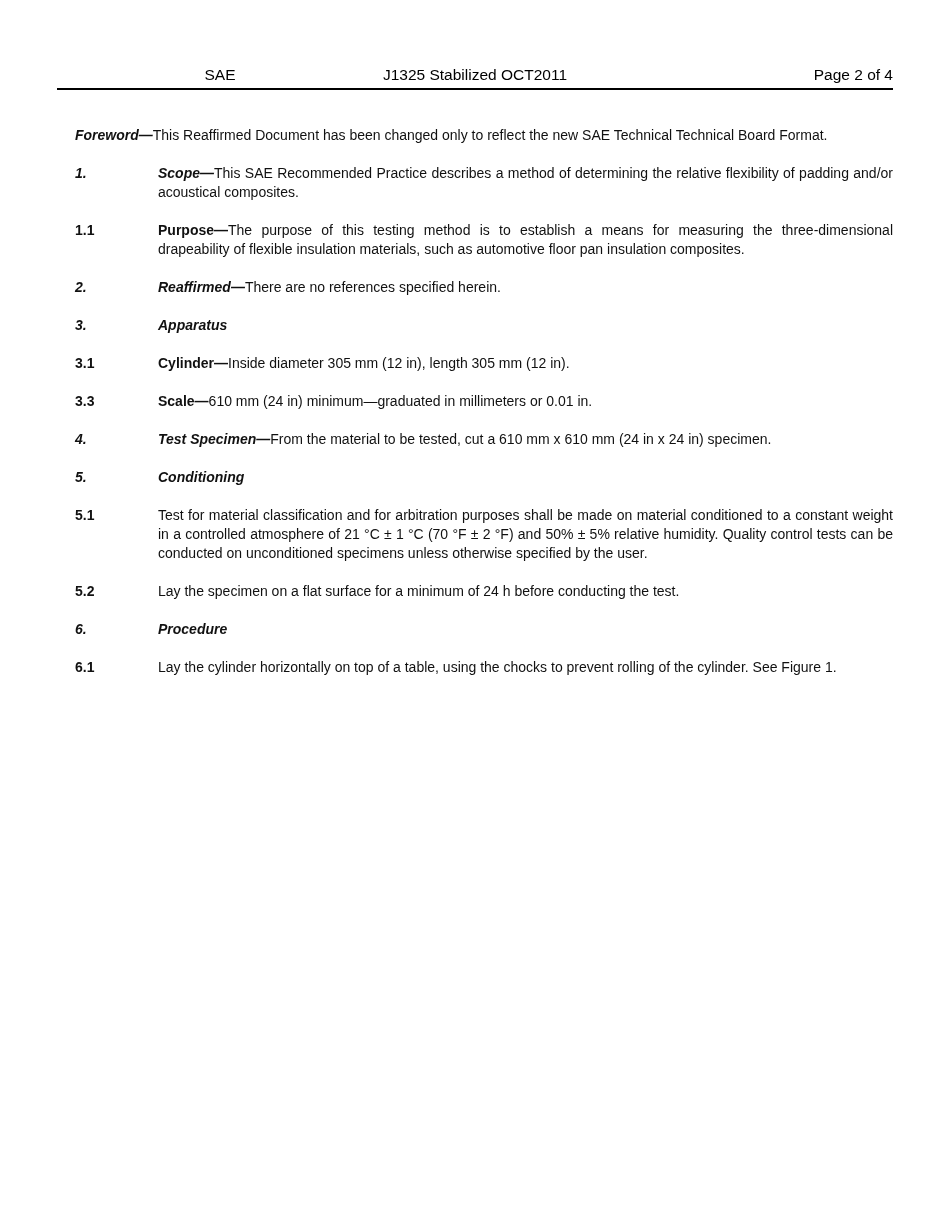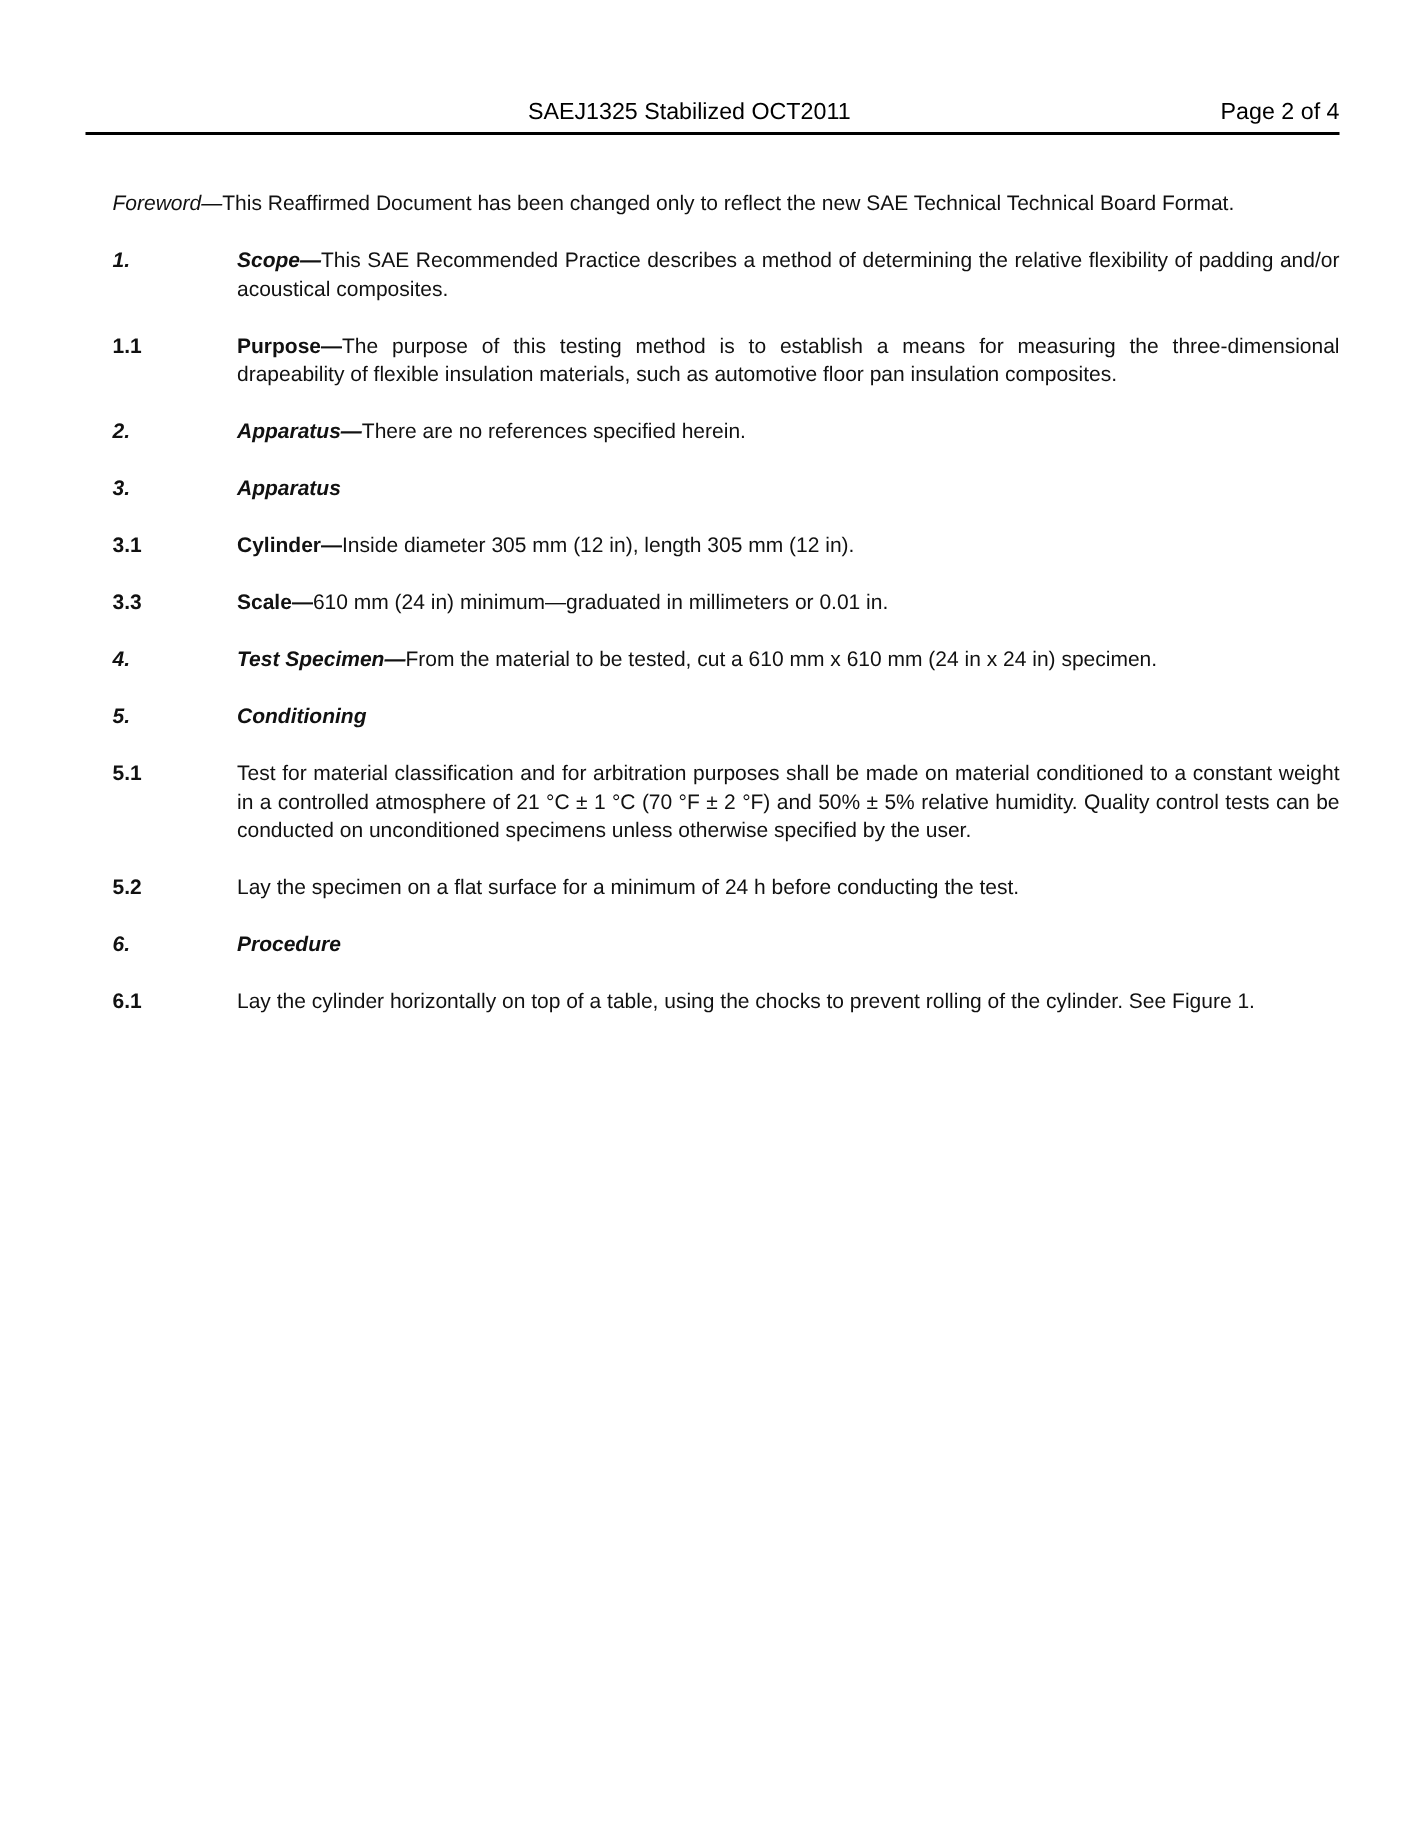--- a/index.html
+++ b/index.html
@@ -15,38 +15,38 @@
     position: absolute;
     left: 57px; right: 57px; top: 66px;
     display: grid;
     grid-template-columns: 1fr auto 1fr;
     align-items: end;
     border-bottom: 2px solid #000000;
     padding-bottom: 4px;
     font-size: 15.5px;
     color: #000000;
   }
-  .page-header .hl { text-align: right; }
+  .page-header .hl { text-align: center; }
   .page-header .hc { text-align: right; }
   .page-header .hr { text-align: right; }
 
   .doc-content {
     position: absolute;
     left: 75px; top: 126px;
     width: 818px;
     font-size: 14px;
     line-height: 19px;
   }
   .foreword {
     margin: 0 0 19px 0;
     padding-left: 15px;
     text-indent: -15px;
     text-align: justify;
   }
-  .foreword .fw-label { font-weight: normal; font-style: italic; }
+  .foreword .fw-label { font-weight: bold; font-style: italic; }
 
   .sec {
     display: flex;
     margin: 0 0 19px 0;
   }
   .sec .num {
     flex: 0 0 43px;
     font-weight: bold;
   }
   .sec .txt {
@@ -74,21 +74,21 @@
     <span class="txt"><span class="ttl">Scope—</span><span class="bod">This SAE Recommended Practice describes a method of determining the relative flexibility of padding and/or acoustical composites.</span></span>
   </div>
 
   <div class="sec sub">
     <span class="num">1.1</span>
     <span class="txt"><span class="ttl">Purpose—</span><span class="bod">The purpose of this testing method is to establish a means for measuring the three-dimensional drapeability of flexible insulation materials, such as automotive floor pan insulation composites.</span></span>
   </div>
 
   <div class="sec main">
     <span class="num">2.</span>
-    <span class="txt"><span class="ttl">Apparatus—</span><span class="bod">There are no references specified herein.</span></span>
+    <span class="txt"><span class="ttl">Reaffirmed—</span><span class="bod">There are no references specified herein.</span></span>
   </div>
 
   <div class="sec main">
     <span class="num">3.</span>
     <span class="txt"><span class="ttl">Apparatus</span><span class="bod"></span></span>
   </div>
 
   <div class="sec sub">
     <span class="num">3.1</span>
     <span class="txt"><span class="ttl">Cylinder—</span><span class="bod">Inside diameter 305 mm (12 in), length 305 mm (12 in).</span></span>

